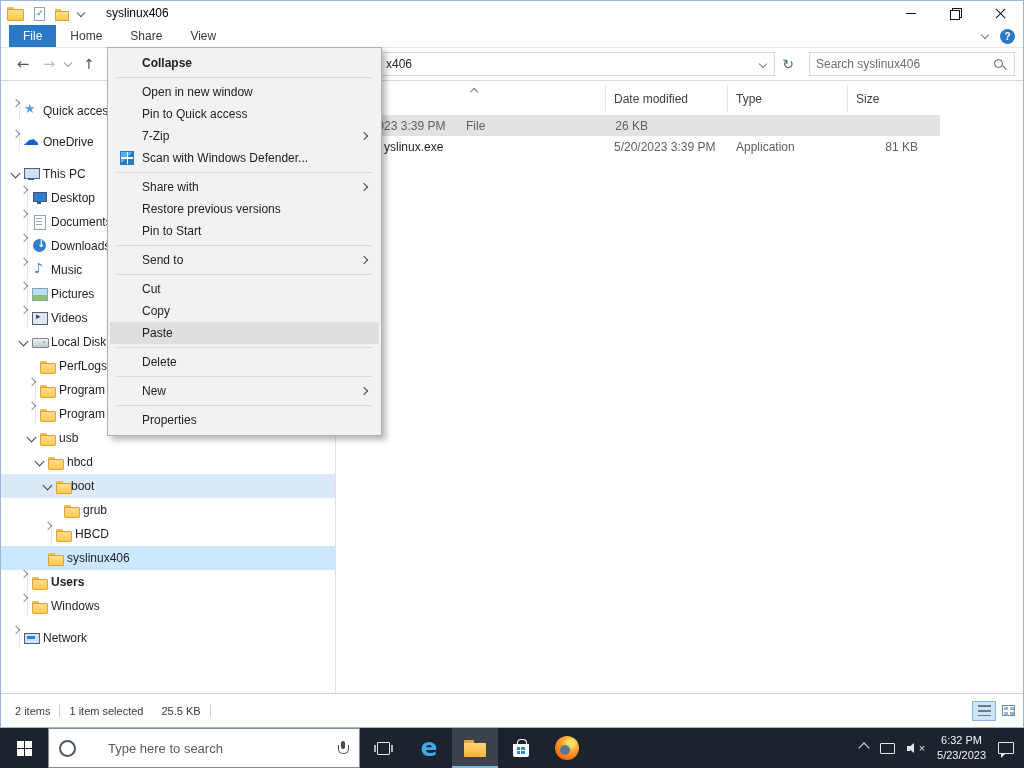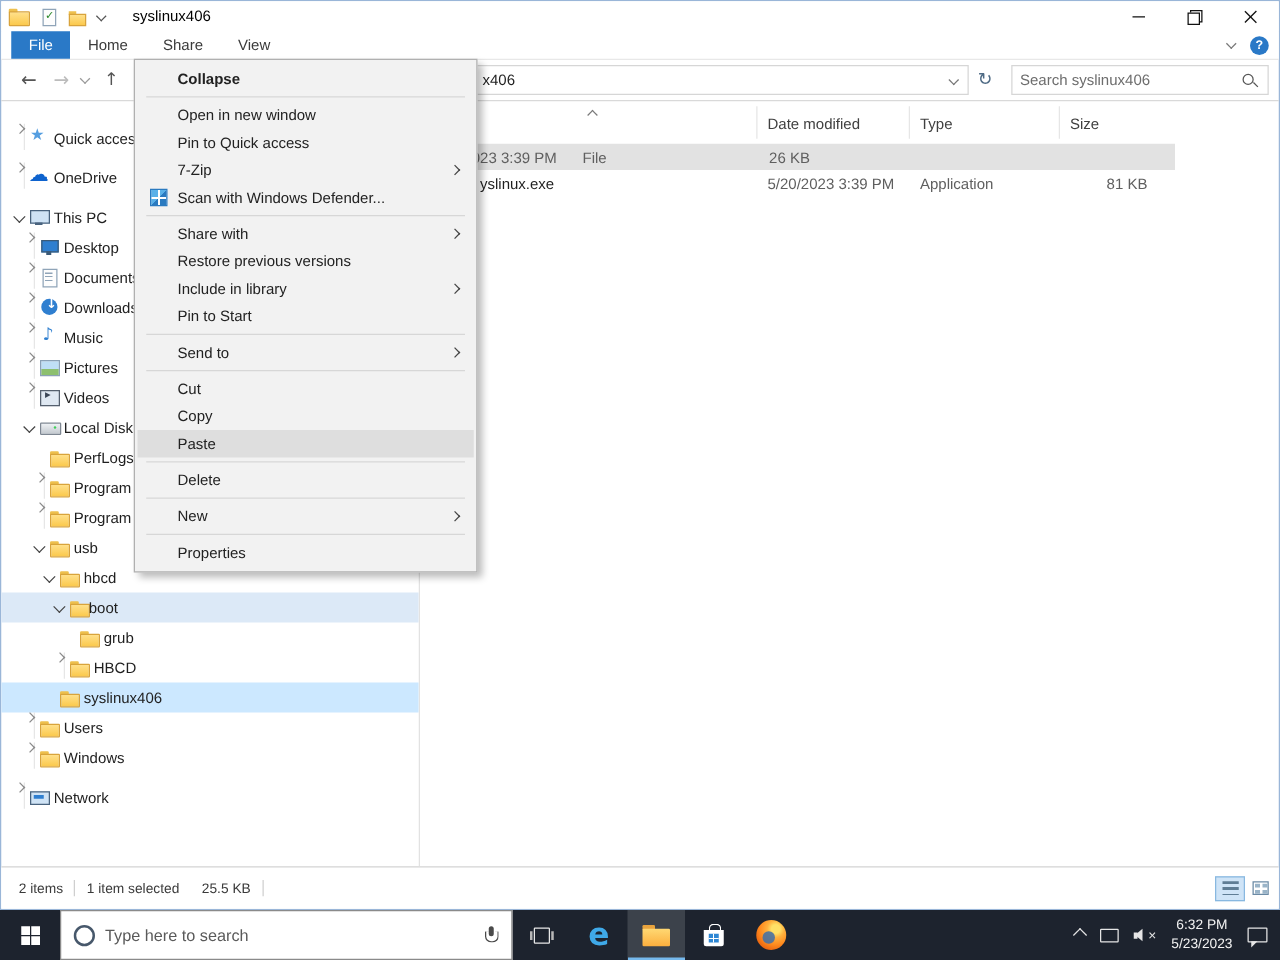--- a/index.html
+++ b/index.html
@@ -141,21 +141,21 @@
                      linear-gradient(to bottom,transparent 5.5px,#fff 5.5px 7px,transparent 7px),
                      linear-gradient(135deg,#59b0e8 0 50%,#2a7ac0 50% 100%); }
 
   
   .taskbar { position:absolute; left:0; right:0; bottom:0; height:40px; background:var(--taskbar-background,#1d232e); display:flex; align-items:stretch; z-index:20; }
   .tb-btn { width:46px; display:flex; align-items:center; justify-content:center; }
   .tb-btn.start { width:48px; }
   .tb-btn.fe.active { background:rgba(255,255,255,0.14); box-shadow:inset 0 -2px 0 #76b9ed; }
   .win-logo { display:grid; grid-template-columns:7px 7px; grid-template-rows:7px 7px; gap:1px; }
   .win-logo i { background:#fff; }
-  .tb-search { width:362px; background:#fff; border:1px solid #8a8a8a; display:flex; align-items:center; }
+  .tb-search { width:312px; background:#fff; border:1px solid #8a8a8a; display:flex; align-items:center;gap:24px; }
   .cortana { width:17px; height:17px; border:2px solid #47586b; border-radius:50%; margin-left:10px; flex:0 0 auto; }
   .tb-search input { flex:1; min-width:0; border:none; outline:none; font-family:inherit; font-size:13px; padding:0 8px; color:#333; background:transparent; }
   .tb-search input::placeholder { color:#5a5a5a; opacity:1; }
   .mic { position:relative; width:9px; height:15px; margin-right:12px; flex:0 0 auto; }
   .mic::before { content:""; position:absolute; top:0; left:2.5px; width:4px; height:8px; background:#4a4a4a; border-radius:2px; }
   .mic::after { content:""; position:absolute; top:4px; left:0; width:9px; height:8px; border:1.3px solid #4a4a4a; border-top:none; border-radius:0 0 5px 5px; }
   .taskview { position:relative; width:19px; height:13px; }
   .taskview::before { content:""; position:absolute; left:3px; right:3px; top:0; bottom:0; border:1.5px solid #e8e8e8; border-radius:1px; }
   .taskview::after { content:""; position:absolute; left:0; top:3px; width:2px; height:7px; background:#b8b8b8; box-shadow:17px 0 #b8b8b8; }
   .edge-e { font-family:"DejaVu Sans",sans-serif; font-size:25px; font-weight:bold; color:#3fa9e8; line-height:40px; }
@@ -280,21 +280,21 @@
           </div>
           <div class="tree-row">
             <span class="tree-icon icon-folder" style="left: 63px;"></span>
             <span class="tree-label" style="left: 82px;">grub</span>
           </div>
           <div class="tree-row"><span class="chev col" style="left: 42px;"></span><span class="tree-icon icon-folder" style="left: 55px;"></span><span class="tree-label" style="left: 74px;">HBCD</span></div>
           <div class="tree-row sel">
             <span class="tree-icon icon-folder" style="left: 47px;"></span>
             <span class="tree-label" style="left: 66px;">syslinux406</span>
           </div>
-          <div class="tree-row"><span class="chev col" style="left: 18px;"></span><span class="tree-icon icon-folder" style="left: 31px;"></span><span class="tree-label" style="left: 50px;">Users</span></div>
+          <div class="tree-row"><span class="chev col" style="left: 18px;"></span><span class="tree-icon icon-folder" style="left: 31px;"></span><span class="tree-label" style="left: 50px; font-weight: bold;">Users</span></div>
           <div class="tree-row" style="margin-bottom: 8px;"><span class="chev col" style="left: 18px;"></span><span class="tree-icon icon-folder" style="left: 31px;"></span><span class="tree-label" style="left: 50px;">Windows</span></div>
           <div class="tree-row"><span class="chev col" style="left: 10px;"></span><span class="tree-icon icon-network" style="left: 23px;"></span><span class="tree-label" style="left: 42px;">Network</span></div>
         </div>
       <div class="filepane">
         <div class="col-headers" id="file-headers">
             <div class="col col-0"><span>Name</span><span class="sort-caret"></span></div>
             <div class="col col-1"><span>Date modified</span></div>
             <div class="col col-2"><span>Type</span></div>
             <div class="col col-3"><span>Size</span></div>
           </div>
@@ -336,21 +336,20 @@
   <div class="context-menu" id="context-menu">
       <div class="menu-item bold"><span>Collapse</span></div>
       <div class="menu-sep"></div>
       <div class="menu-item"><span>Open in new window</span></div>
       <div class="menu-item"><span>Pin to Quick access</span></div>
       <div class="menu-item"><span>7-Zip</span><span class="menu-arrow"></span></div>
       <div class="menu-item"><span>Scan with Windows Defender...</span><span class="defender-icon"></span></div>
       <div class="menu-sep"></div>
       <div class="menu-item"><span>Share with</span><span class="menu-arrow"></span></div>
       <div class="menu-item"><span>Restore previous versions</span></div>
-      <div class="menu-item"><span>Include in library</span><span class="menu-arrow"></span></div>
       <div class="menu-item"><span>Pin to Start</span></div>
       <div class="menu-sep"></div>
       <div class="menu-item"><span>Send to</span><span class="menu-arrow"></span></div>
       <div class="menu-sep"></div>
       <div class="menu-item"><span>Cut</span></div>
       <div class="menu-item"><span>Copy</span></div>
       <div class="menu-item hl"><span>Paste</span></div>
       <div class="menu-sep"></div>
       <div class="menu-item"><span>Delete</span></div>
       <div class="menu-sep"></div>

